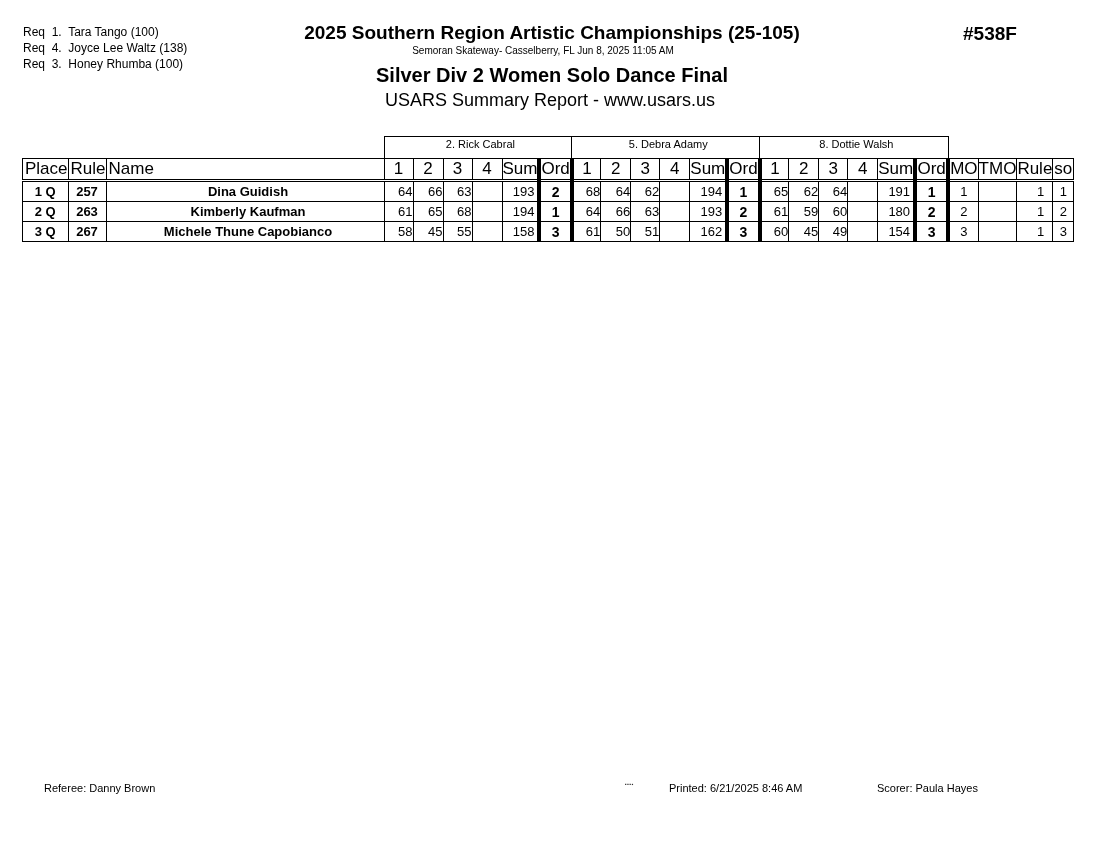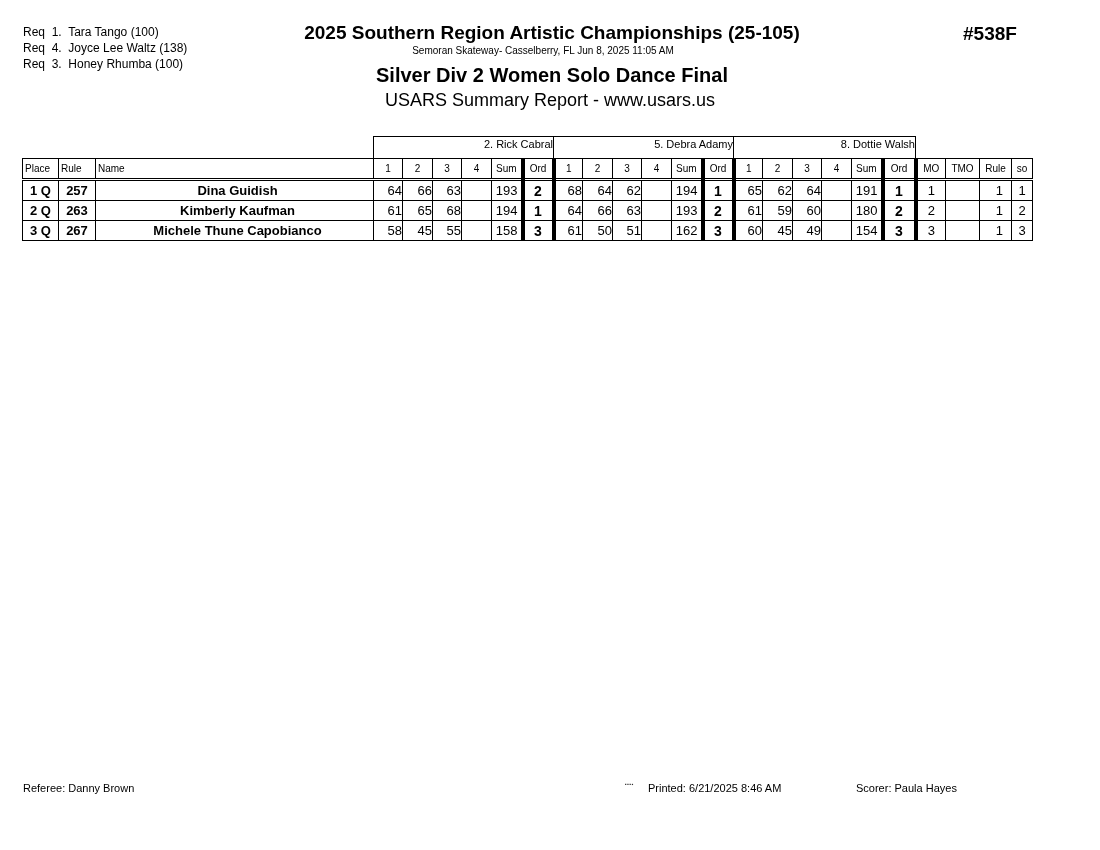--- a/index.html
+++ b/index.html
@@ -10,35 +10,35 @@
   .req-list div { white-space:pre; }
   .title1 { left:0; width:1104px; text-align:center; top:22px; font-size:19px; font-weight:bold; }
   .title2 { left:0; width:1086px; text-align:center; top:45px; font-size:10px; }
   .title3 { left:0; width:1104px; text-align:center; top:64px; font-size:20px; font-weight:bold; }
   .title4 { left:0; width:1100px; text-align:center; top:90px; font-size:18px; }
   .event-no { left:963px; top:23px; font-size:19px; font-weight:bold; }
 
   table.results { position:absolute; left:22px; top:136px; border-collapse:collapse; table-layout:fixed; font-size:12px; }
   table.results td { padding:0; height:19px; border:1px solid #000; vertical-align:middle; }
   table.results tr.judge-row td { height:20px; border:none; }
-  table.results tr.judge-row td.jbox { border:1px solid #000; border-bottom:none; text-align:right; padding-left:5px; font-size:11px; vertical-align:top; padding-top:1px; }
+  table.results tr.judge-row td.jbox { border:1px solid #000; border-bottom:none; text-align:center; padding-left:5px; font-size:11px; vertical-align:top; padding-top:1px; }
   table.results tr.judge-row td.jbox.first { border-left:1px solid #000; }
-  table.results tr.head td { text-align:center; font-size:10px; border-bottom:3px double #000; height:19px; }
+  table.results tr.head td { text-align:center; font-size:17px; border-bottom:3px double #000; height:19px; }
   table.results tr.head td.left { text-align:left; padding-left:2px; }
   table.results tr.data td { text-align:center; font-size:13px; }
   table.results tr.data td.place, table.results tr.data td.cont { font-weight:bold; }
   table.results tr.data td.name { text-align:center; padding-left:6px; font-weight:bold;margin-top:44px; }
   table.results tr.data td.score { text-align:right; padding-left:3px; }
   table.results tr.data td.sum { text-align:right; padding-right:3px; }
   table.results tr.data td.ord { font-weight:bold; font-size:14px; }
   table.results td.ord { border-left:4px solid #000 !important; border-right:4px solid #000 !important; }
   table.results tr.data td.mo { text-align:center; }
   table.results tr.data td.rule { text-align:right; padding-right:8px; }
 
-  .footer { top:782px; font-size:11px; }
+  .footer { top:782px; font-size:11px;margin-left:21px; }
   .tiny { top:781px; left:625px; font-size:5px; color:#333; letter-spacing:0.5px; }
 </style>
 </head>
 <body>
 
 <div class="req-list">
   <div>Req  1.  Tara Tango (100)</div>
   <div>Req  4.  Joyce Lee Waltz (138)</div>
   <div>Req  3.  Honey Rhumba (100)</div>
 </div>

